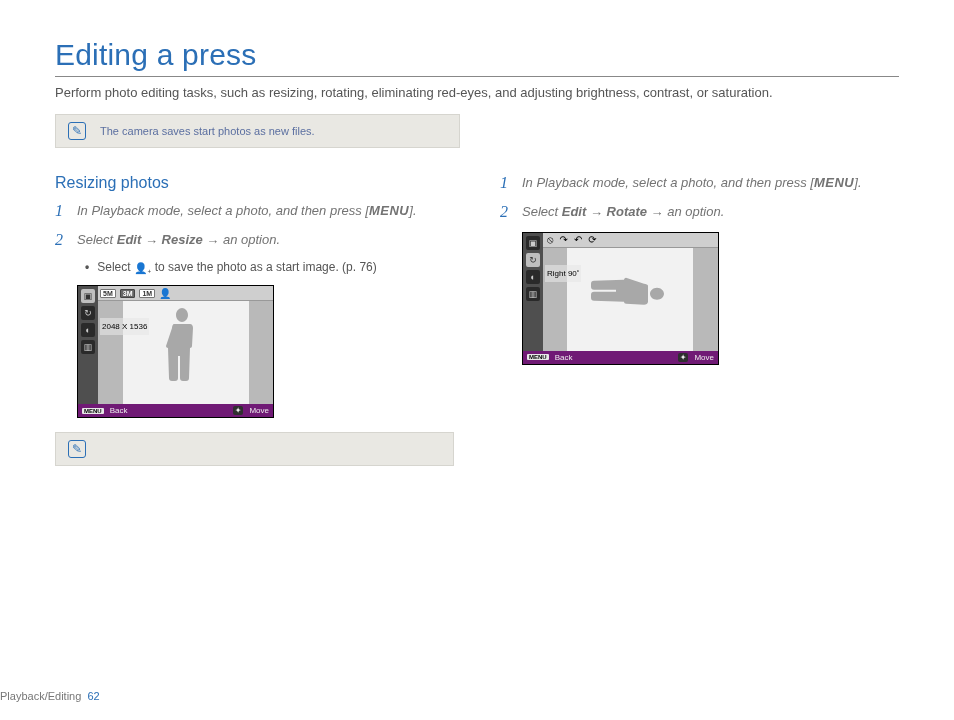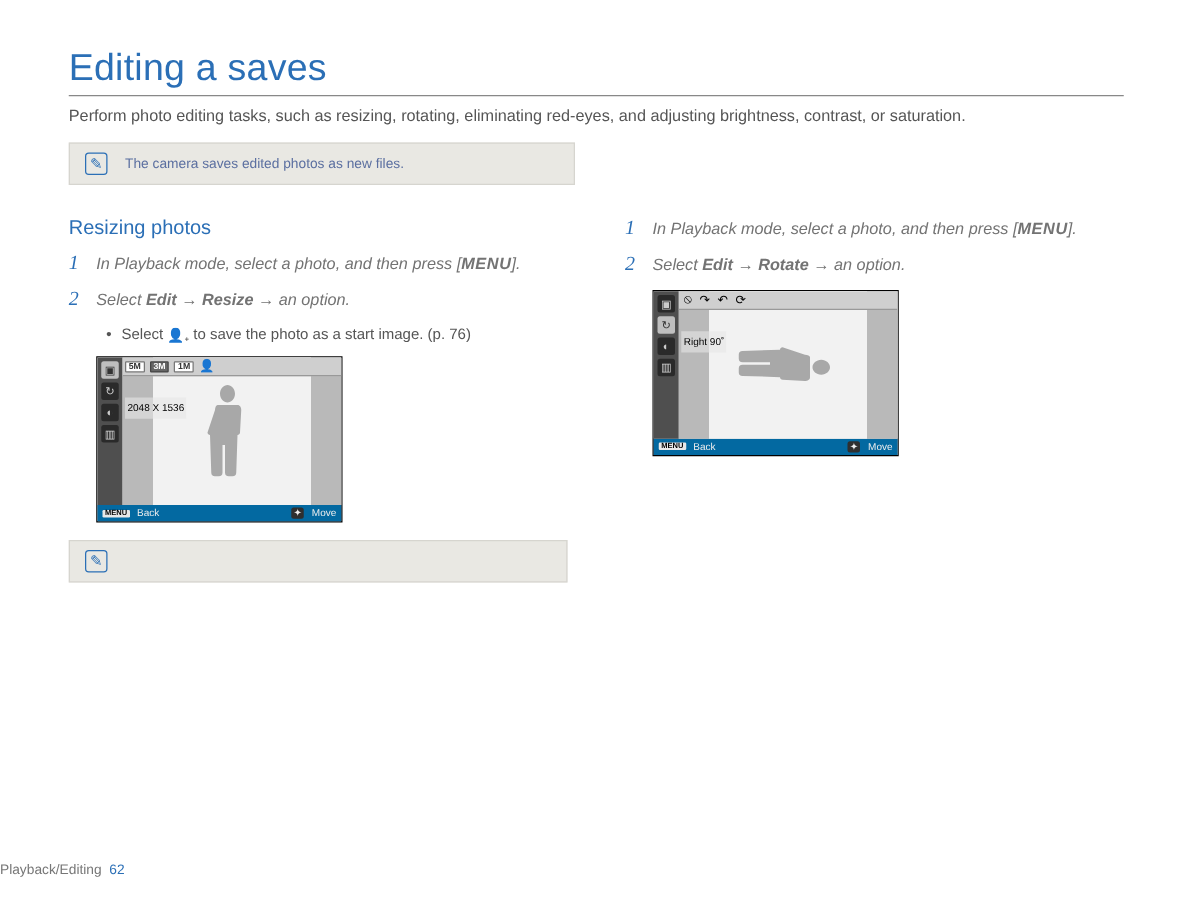--- a/index.html
+++ b/index.html
@@ -180,21 +180,21 @@
     transform: translate(-50%, -50%);
     width: 34px; height: 78px;
   }
   .silhouette svg { width: 100%; height: 100%; }
   .silhouette.rot {
     width: 78px; height: 34px;
     transform: translate(-50%, -45%) rotate(0deg);
   }
   .lcd-footer {
     height: 13px;
-    background: #0369a1;
+    background: #701a75;
     display: flex;
     align-items: center;
     padding: 0 4px;
     gap: 6px;
   }
   .ft-badge {
     font-size: 6px;
     background: #e8e8e8;
     color: #000;
     padding: 0 2px;
@@ -224,27 +224,27 @@
     left: 0; right: 0;
     text-align: left;
     font-size: 11px;
     color: #777;
   }
   .page-footer .pn { color: #2b6fb6; }
 </style>
 </head>
 <body>
 
-<h1 class="page-title">Editing a saves</h1>
+<h1 class="page-title">Editing a press</h1>
 <hr class="hr">
 <p class="intro">Perform photo editing tasks, such as resizing, rotating, eliminating red-eyes, and adjusting brightness, contrast, or saturation.</p>
 
 <div class="note">
   <div class="note-icon">✎</div>
-  <div class="note-text">The camera saves edited photos as new files.</div>
+  <div class="note-text">The camera saves start photos as new files.</div>
 </div>
 
 <div class="columns">
 
   <div class="col">
     <h2 class="section-title">Resizing photos</h2>
 
     <div class="step">
       <div class="step-num">1</div>
       <div class="step-body">

